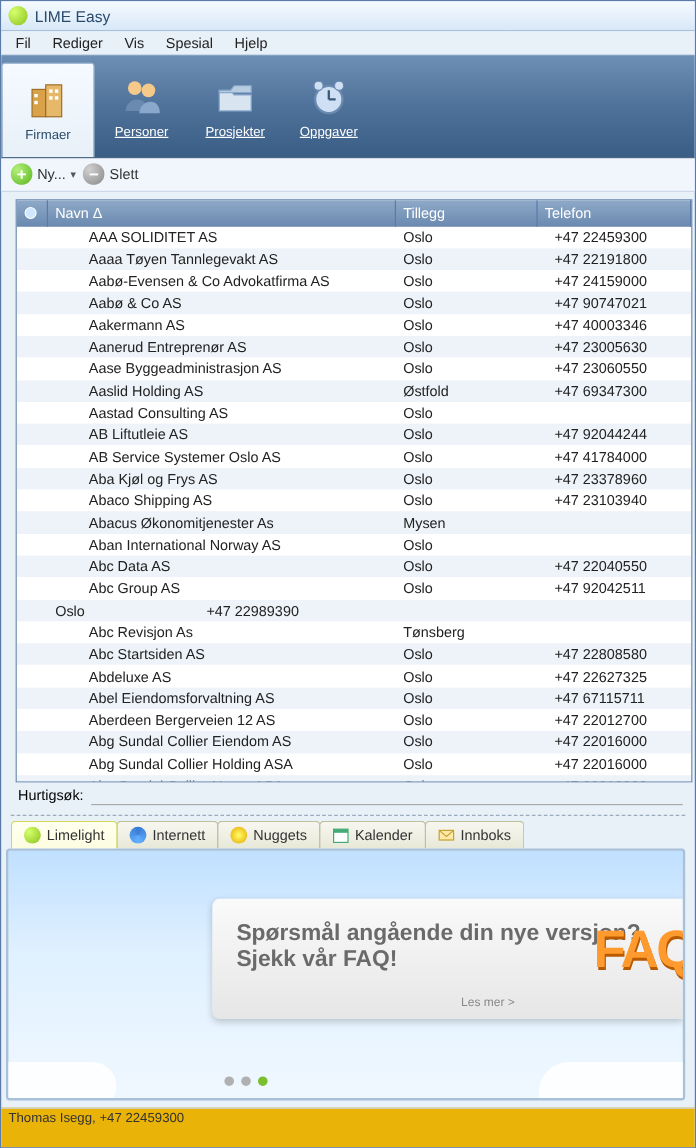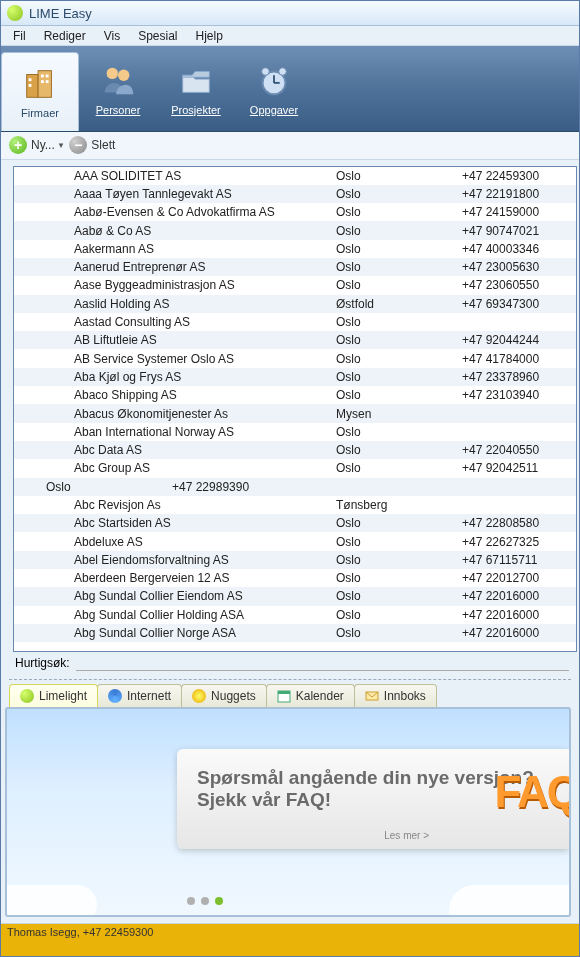--- a/index.html
+++ b/index.html
@@ -144,20 +144,30 @@
     <span class="dropdown-arrow">▾</span>
   </div>
   <div class="btn">
     <div class="circle-minus">−</div>
     <span>Slett</span>
   </div>
 </div>
 
 <div class="grid-wrap">
   <div class="grid">
+    <div class="ghead">
+      <div class="gcol c0">
+        <svg class="sorticon" viewBox="0 0 12 12">
+            <circle cx="6" cy="6" r="5" fill="#cfe8ff" stroke="#fff"></circle>
+          </svg>
+      </div>
+      <div class="gcol c1">Navn Δ</div>
+      <div class="gcol c2">Tillegg</div>
+      <div class="gcol c3">Telefon</div>
+    </div>
     <div class="gbody" id="gbody">
         <div class="grow">
           <div class="cell c0"></div>
           <div class="cell c1">AAA SOLIDITET AS</div>
           <div class="cell c2">Oslo</div>
           <div class="cell c3">+47 22459300</div>
         </div>
         <div class="grow">
           <div class="cell c0"></div>
           <div class="cell c1">Aaaa Tøyen Tannlegevakt AS</div>

